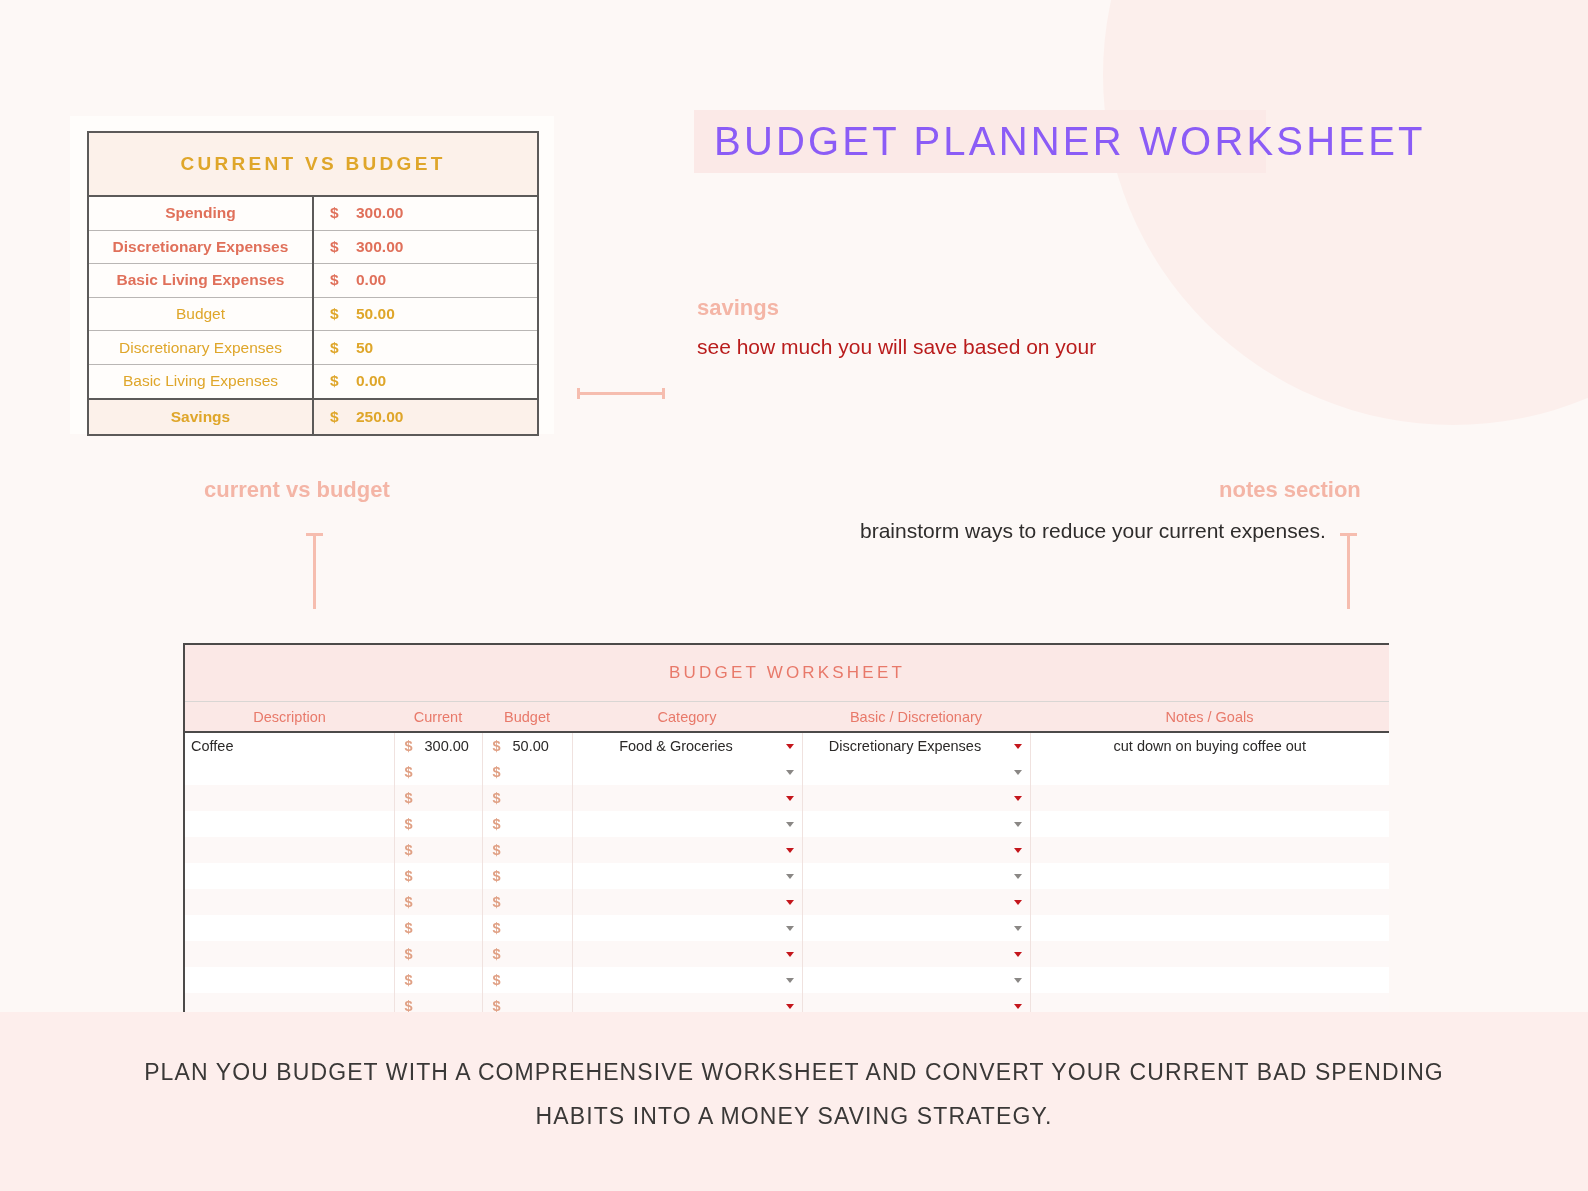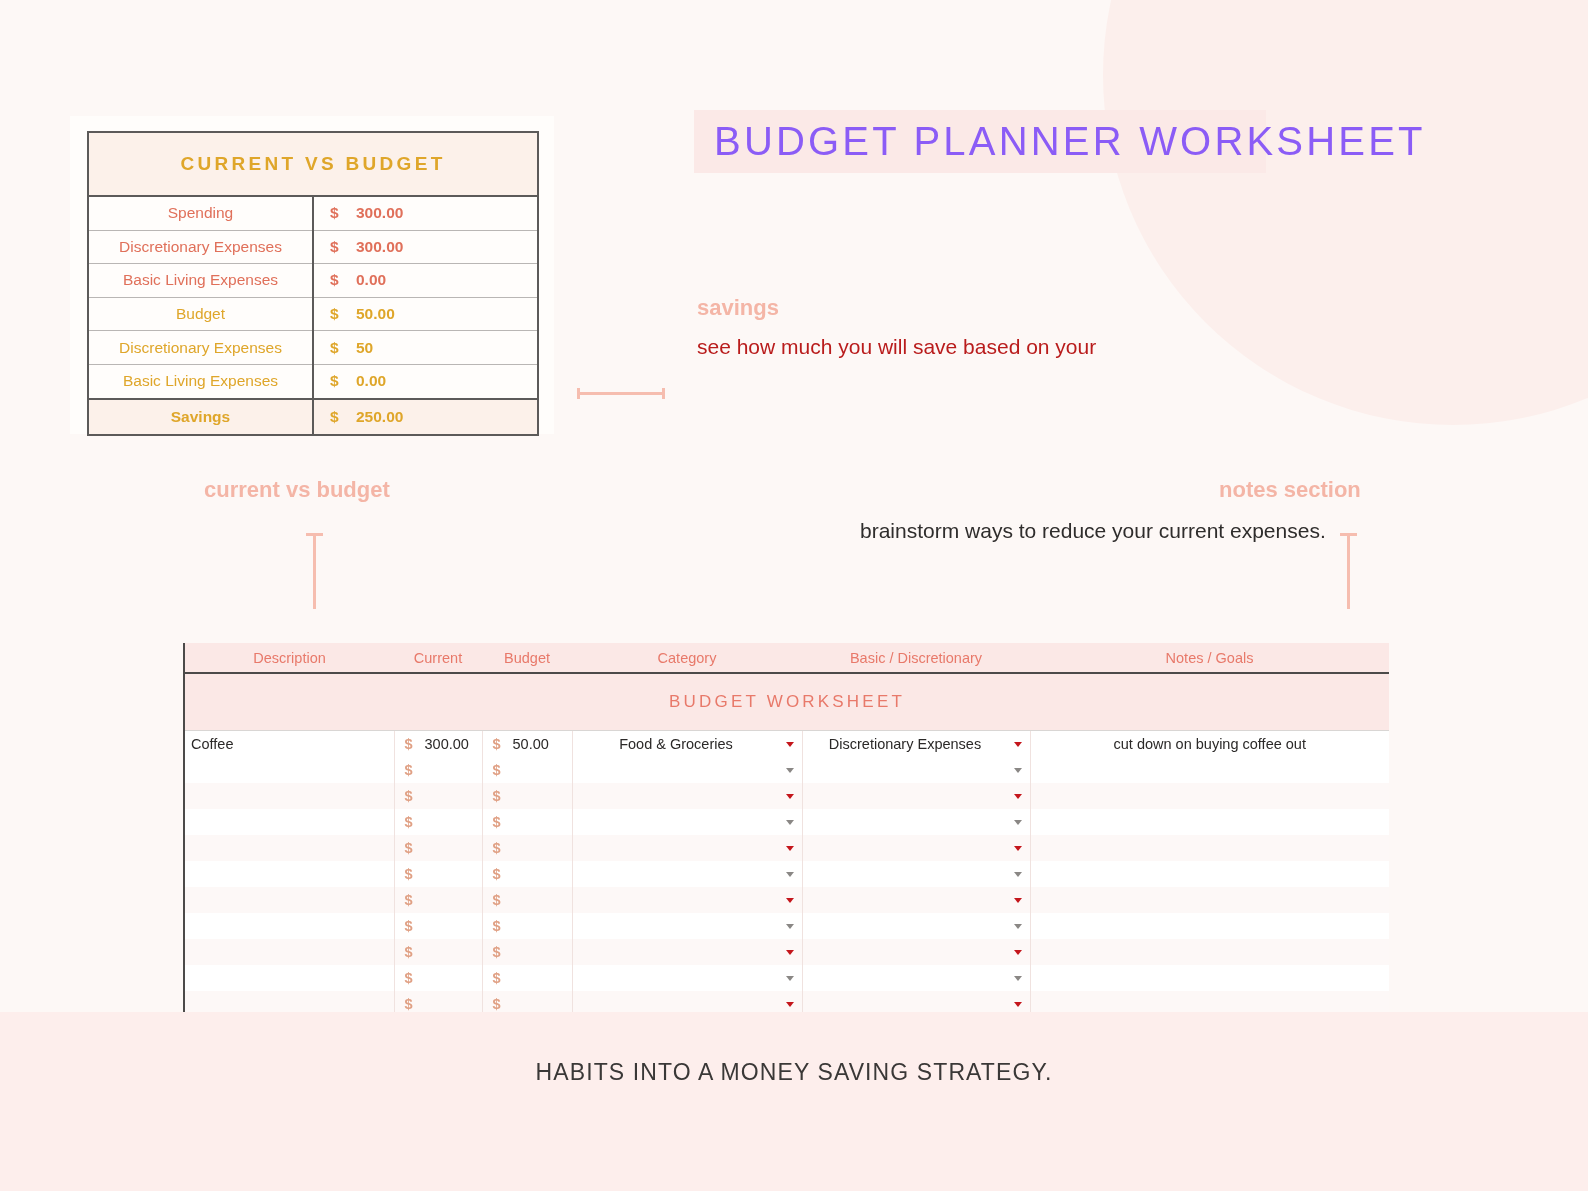--- a/index.html
+++ b/index.html
@@ -102,21 +102,21 @@
   .cvb-value {
     text-align: left;
     padding-left: 16px !important;
     height: 32.6px;
     font-size: 15.5px;
     font-weight: 700;
     border-bottom: 1px solid #b9b6b4;
     white-space: nowrap;
   }
   .cvb-value .cur { display: inline-block; width: 26px; }
-  tr.c-red .cvb-label, tr.c-red .cvb-value { color: #e0705a; }
+  tr.c-red .cvb-label, tr.c-red .cvb-value { color: #e0705a; font-weight: bold; }
   tr.c-gold .cvb-label, tr.c-gold .cvb-value { color: #dfa62a; }
   tr.cvb-total td {
     background: #fcf1ea;
     font-weight: 700;
     color: #dfa62a;
     border-top: 2px solid #5c5a59;
     border-bottom: none;
     height: 34px;
   }
 
@@ -311,30 +311,30 @@
     <colgroup>
       <col style="width:210px">
         <col style="width:88px">
         <col style="width:90px">
       <col style="width:230px">
         <col style="width:228px">
         <col style="width:360px">
     </colgroup>
     <tbody>
       <tr>
+        <td class="ws-title-cell" colspan="6">BUDGET WORKSHEET</td>
+      </tr>
+      <tr>
         <td class="ws-colhead">Description</td>
         <td class="ws-colhead">Current</td>
         <td class="ws-colhead">Budget</td>
         <td class="ws-colhead">Category</td>
         <td class="ws-colhead">Basic / Discretionary</td>
         <td class="ws-colhead">Notes / Goals</td>
       </tr>
-      <tr>
-        <td class="ws-title-cell" colspan="6">BUDGET WORKSHEET</td>
-      </tr>
 
       <tr class="ws-row">
         <td class="cell-desc">Coffee</td>
         <td class="cell-money"><span class="cur">$</span><span>300.00</span></td>
         <td class="cell-money"><span class="cur">$</span><span>50.00</span></td>
         <td class="cell-select"><span>Food &amp; Groceries</span><span class="caret red"></span></td>
         <td class="cell-select"><span>Discretionary Expenses</span><span class="caret red"></span></td>
         <td class="cell-notes">cut down on buying coffee out</td>
       </tr>
 
@@ -425,14 +425,15 @@
         <td class="cell-money"><span class="cur">$</span><span></span></td>
         <td class="cell-select"><span></span><span class="caret red"></span></td>
         <td class="cell-select"><span></span><span class="caret red"></span></td>
         <td class="cell-notes"></td>
       </tr>
     </tbody>
   </table>
 </div>
 
 <div id="footer-caption">
+  <span>PLAN YOU BUDGET WITH A COMPREHENSIVE WORKSHEET AND CONVERT YOUR CURRENT BAD SPENDING</span>
   <span>HABITS INTO A MONEY SAVING STRATEGY.</span>
 </div>
 
 </body></html>

